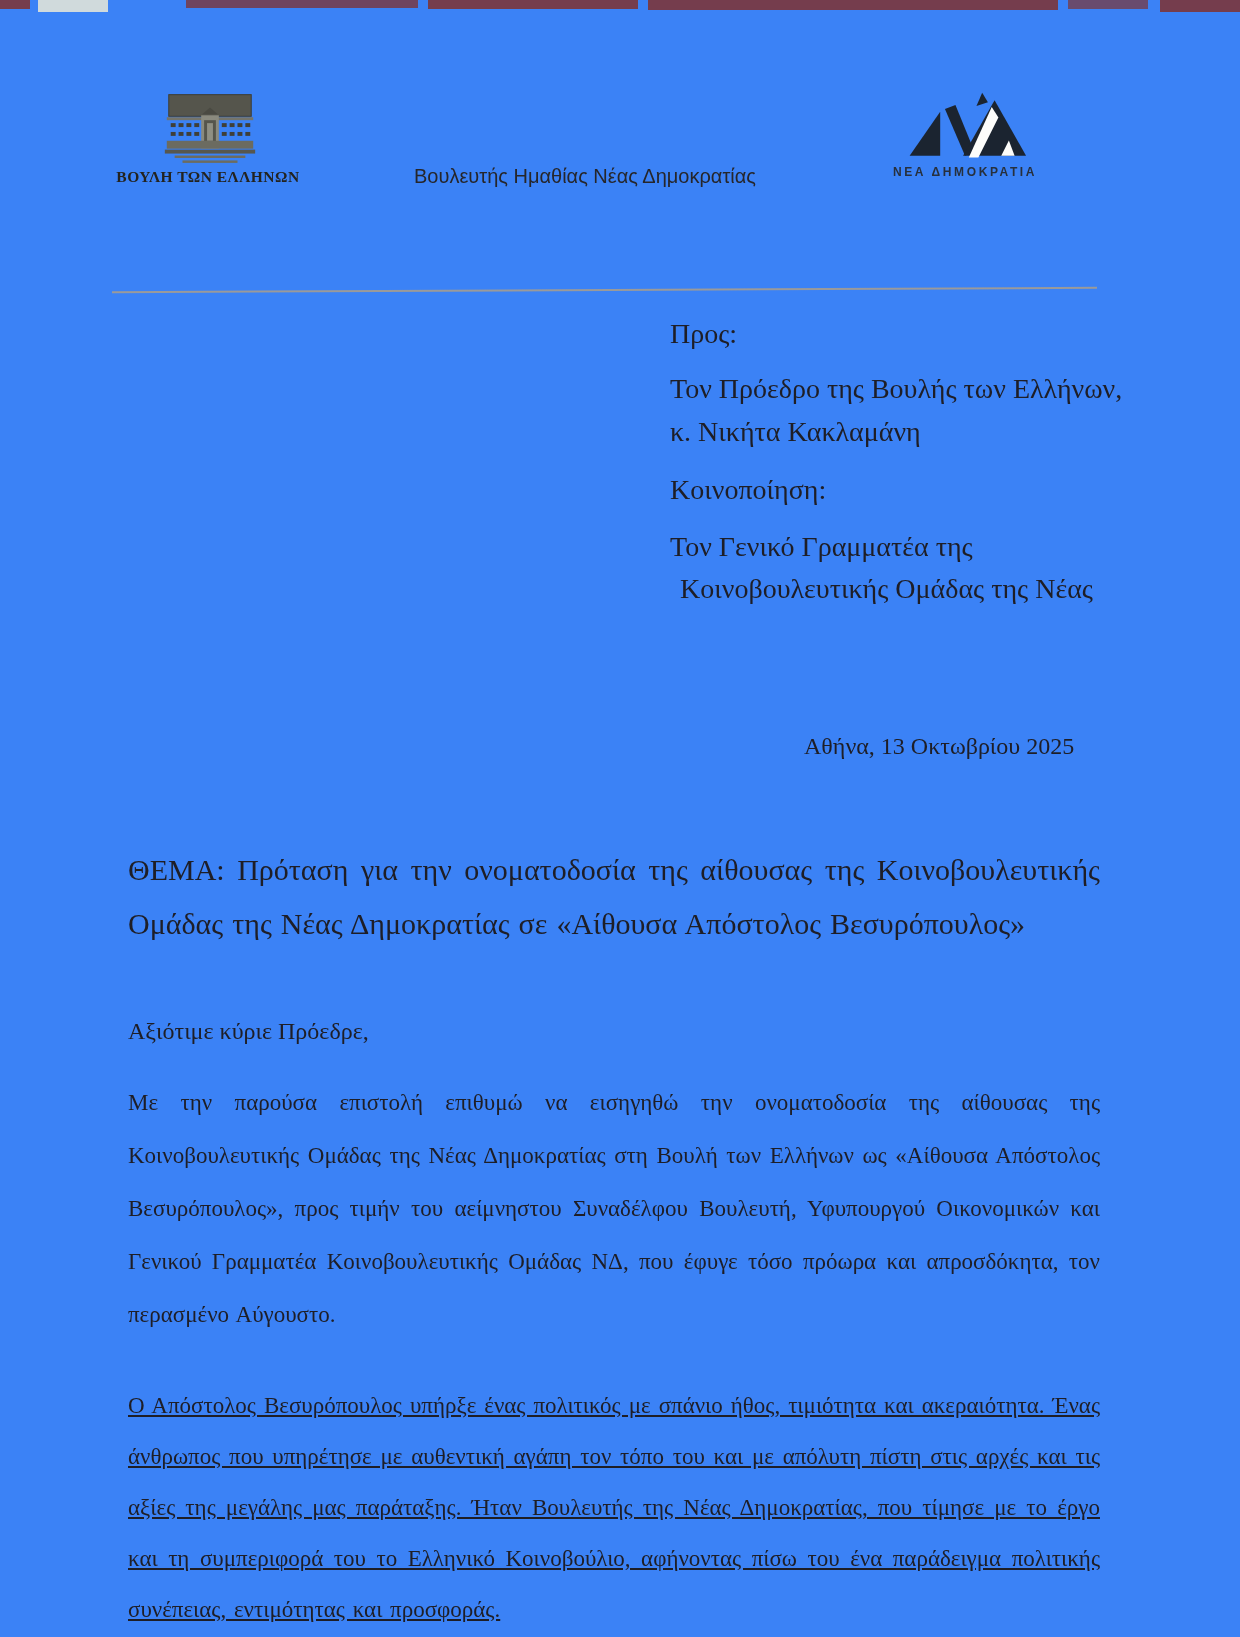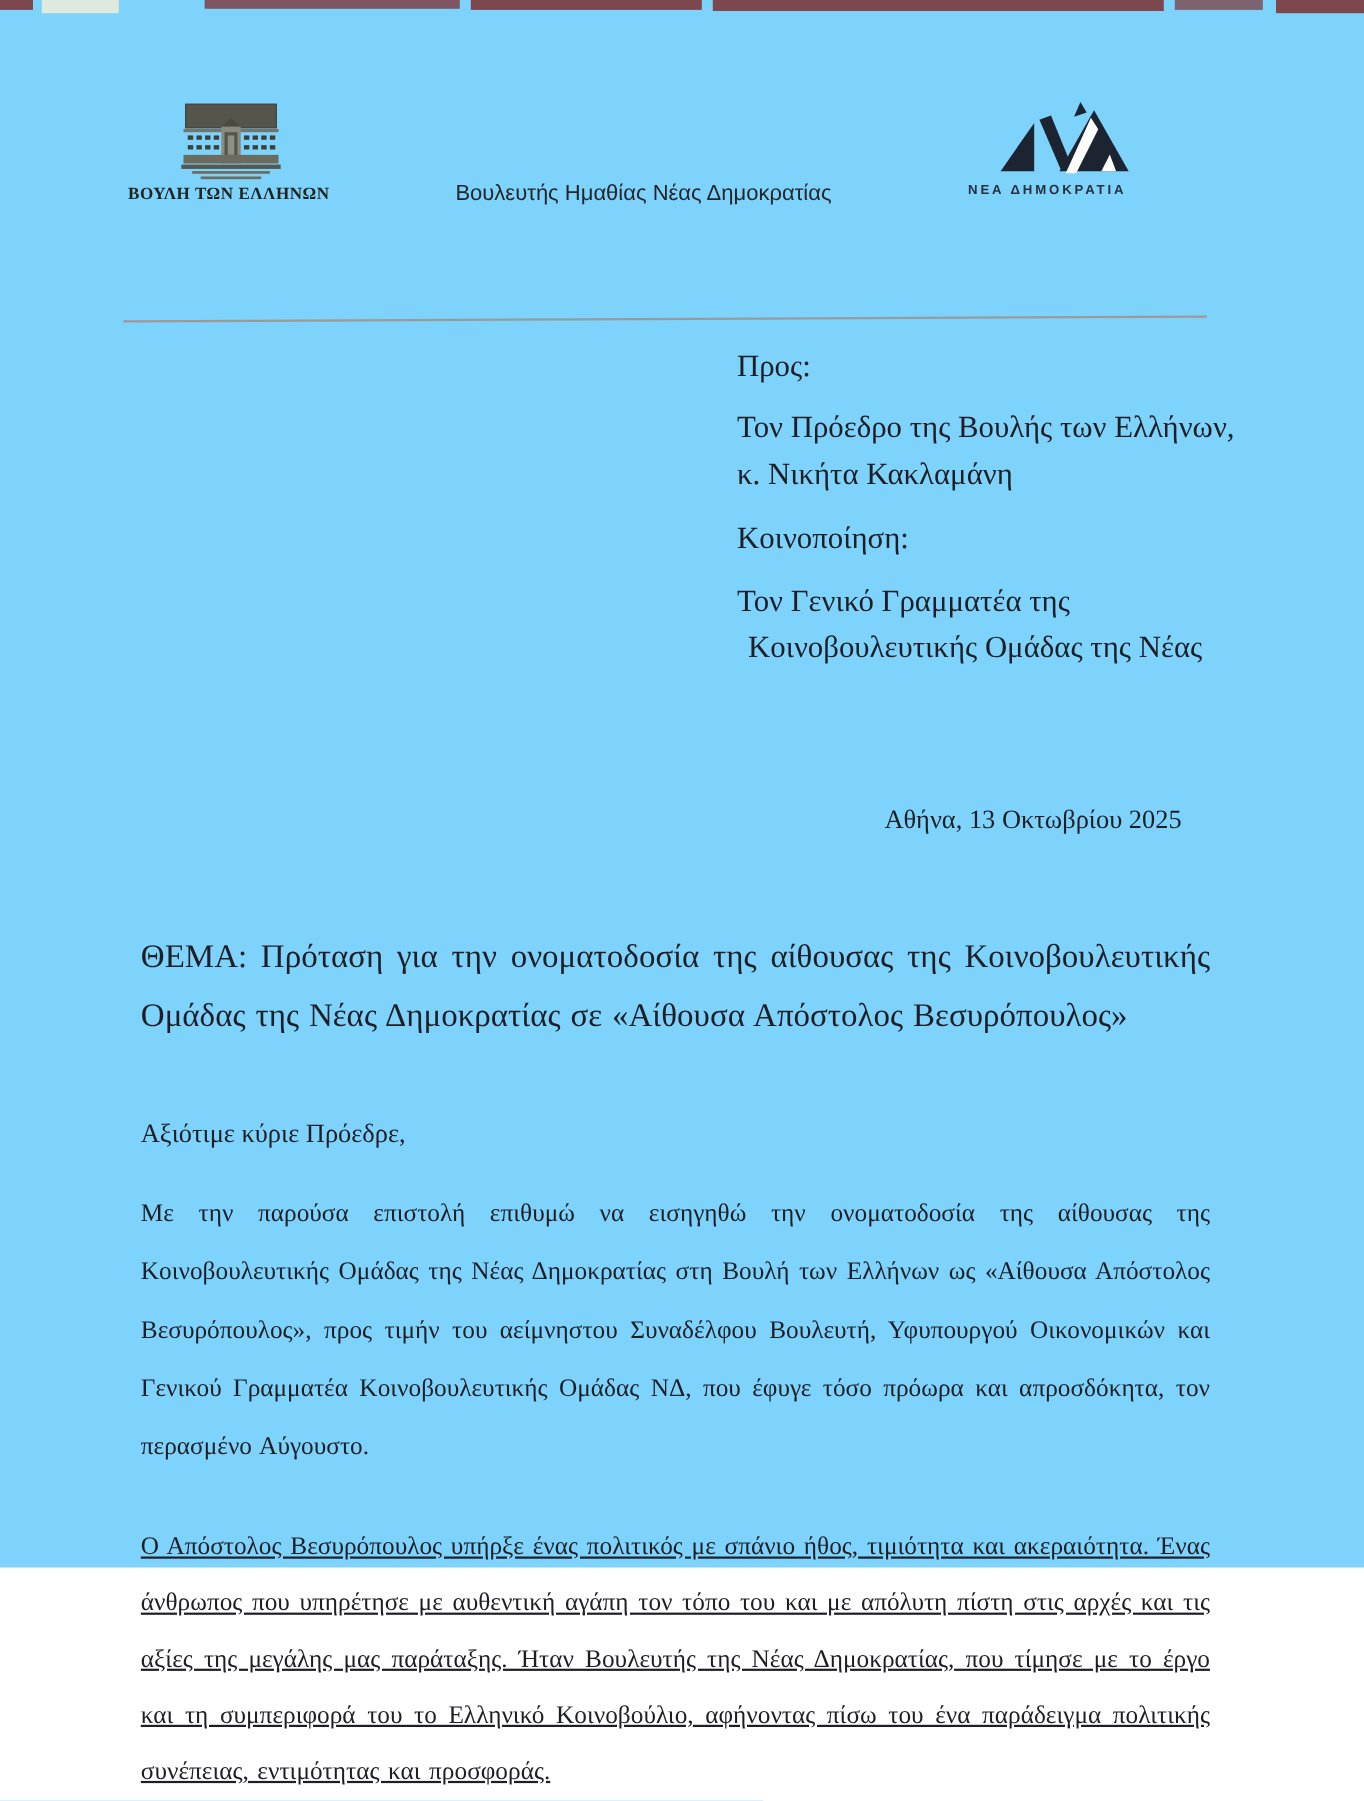--- a/index.html
+++ b/index.html
@@ -5,43 +5,43 @@
   html, body { margin: 0; padding: 0; }
   body {
     width: 1240px; height: 1637px;
     background: #ffffff;
     font-family: "Liberation Serif", serif;
     color: #1e1e26;
     overflow: hidden;
   }
   .page {
     position: relative;
-    width: 1240px; height: 1425px;
-    background: #7dd3fc;
+    width: 1240px; height: 1637px;
+    background: #3b82f6;
   }
   
   .scan-seg { position: absolute; top: 0; background: #7d3335; opacity: .88; }
   .scan-smudge { position: absolute; top: 0; background: #f6f0d6; opacity: .8; }
 
   
   .parliament-logo { position: absolute; left: 156px; top: 92px; width: 108px; height: 76px; }
   .parliament-label {
     position: absolute; left: 108px; top: 168px; width: 200px;
     text-align: center; font-weight: bold; font-size: 15.5px; letter-spacing: .5px;
     color: #23231f; font-family: "Liberation Serif", serif;
   }
   .author-block {
     position: absolute; left: 360px; top: 152px; width: 450px; text-align: center;
     font-family: "Liberation Sans", sans-serif; color: #26262a;
   }
   .author-name { font-size: 23px; font-weight: bold; letter-spacing: .2px; }
   .author-title { font-size: 20px; margin-top: 13px; }
   .party-logo { position: absolute; left: 902px; top: 92px; width: 126px; height: 72px; }
   .party-label {
-    position: absolute; left: 880px; top: 165px; width: 170px; text-align: left;
+    position: absolute; left: 880px; top: 165px; width: 170px; text-align: center;
     font-family: "Liberation Sans", sans-serif; font-weight: bold;
     font-size: 12px; letter-spacing: 2.6px; color: #27303c;
   }
   .divider {
     position: absolute; left: 112px; top: 289px; width: 985px; height: 2px;
     background: #9a9a9a; transform: rotate(-0.25deg);
   }
 
   
   .recip-line { position: absolute; left: 670px; font-size: 28px; white-space: nowrap; }

